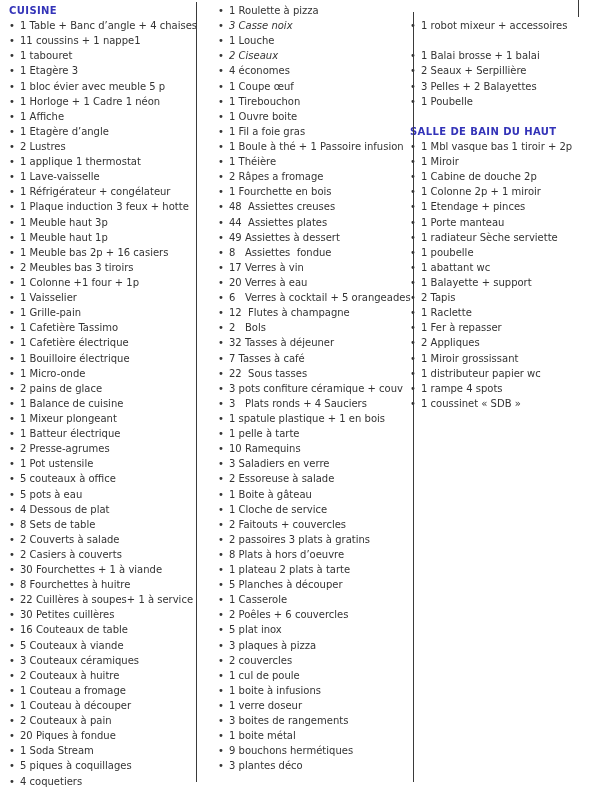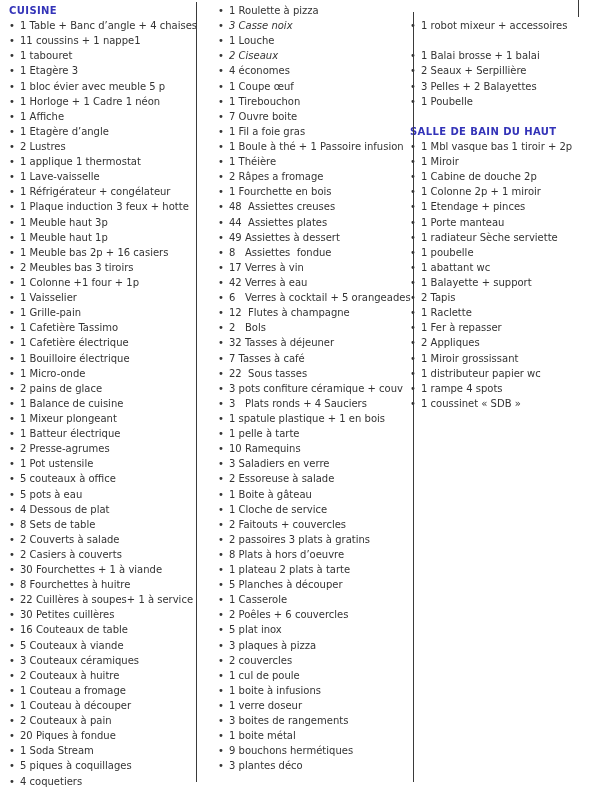--- a/index.html
+++ b/index.html
@@ -109,32 +109,32 @@
       <div class="line"><span class="bullet">•</span><span class="txt">4 coquetiers</span></div>
     </div>
   <div class="col col-2">
       <div class="line"><span class="bullet">•</span><span class="txt">1 Roulette à pizza</span></div>
       <div class="line italic"><span class="bullet">•</span><span class="txt">3 Casse noix</span></div>
       <div class="line"><span class="bullet">•</span><span class="txt">1 Louche</span></div>
       <div class="line italic"><span class="bullet">•</span><span class="txt">2 Ciseaux</span></div>
       <div class="line"><span class="bullet">•</span><span class="txt">4 économes</span></div>
       <div class="line"><span class="bullet">•</span><span class="txt">1 Coupe œuf</span></div>
       <div class="line"><span class="bullet">•</span><span class="txt">1 Tirebouchon</span></div>
-      <div class="line"><span class="bullet">•</span><span class="txt">7 Ouvre boite</span></div>
+      <div class="line"><span class="bullet">•</span><span class="txt">1 Ouvre boite</span></div>
       <div class="line"><span class="bullet">•</span><span class="txt">1 Fil a foie gras</span></div>
       <div class="line"><span class="bullet">•</span><span class="txt">1 Boule à thé + 1 Passoire infusion</span></div>
       <div class="line"><span class="bullet">•</span><span class="txt">1 Théière</span></div>
       <div class="line"><span class="bullet">•</span><span class="txt">2 Râpes a fromage</span></div>
       <div class="line"><span class="bullet">•</span><span class="txt">1 Fourchette en bois</span></div>
       <div class="line"><span class="bullet">•</span><span class="txt">48  Assiettes creuses</span></div>
       <div class="line"><span class="bullet">•</span><span class="txt">44  Assiettes plates</span></div>
       <div class="line"><span class="bullet">•</span><span class="txt">49 Assiettes à dessert</span></div>
       <div class="line"><span class="bullet">•</span><span class="txt">8   Assiettes  fondue</span></div>
       <div class="line"><span class="bullet">•</span><span class="txt">17 Verres à vin</span></div>
-      <div class="line"><span class="bullet">•</span><span class="txt">42 Verres à eau</span></div>
+      <div class="line"><span class="bullet">•</span><span class="txt">20 Verres à eau</span></div>
       <div class="line"><span class="bullet">•</span><span class="txt">6   Verres à cocktail + 5 orangeades</span></div>
       <div class="line"><span class="bullet">•</span><span class="txt">12  Flutes à champagne</span></div>
       <div class="line"><span class="bullet">•</span><span class="txt">2   Bols</span></div>
       <div class="line"><span class="bullet">•</span><span class="txt">32 Tasses à déjeuner</span></div>
       <div class="line"><span class="bullet">•</span><span class="txt">7 Tasses à café</span></div>
       <div class="line"><span class="bullet">•</span><span class="txt">22  Sous tasses</span></div>
       <div class="line"><span class="bullet">•</span><span class="txt">3 pots confiture céramique + couv</span></div>
       <div class="line"><span class="bullet">•</span><span class="txt">3   Plats ronds + 4 Sauciers</span></div>
       <div class="line"><span class="bullet">•</span><span class="txt">1 spatule plastique + 1 en bois</span></div>
       <div class="line"><span class="bullet">•</span><span class="txt">1 pelle à tarte</span></div>

